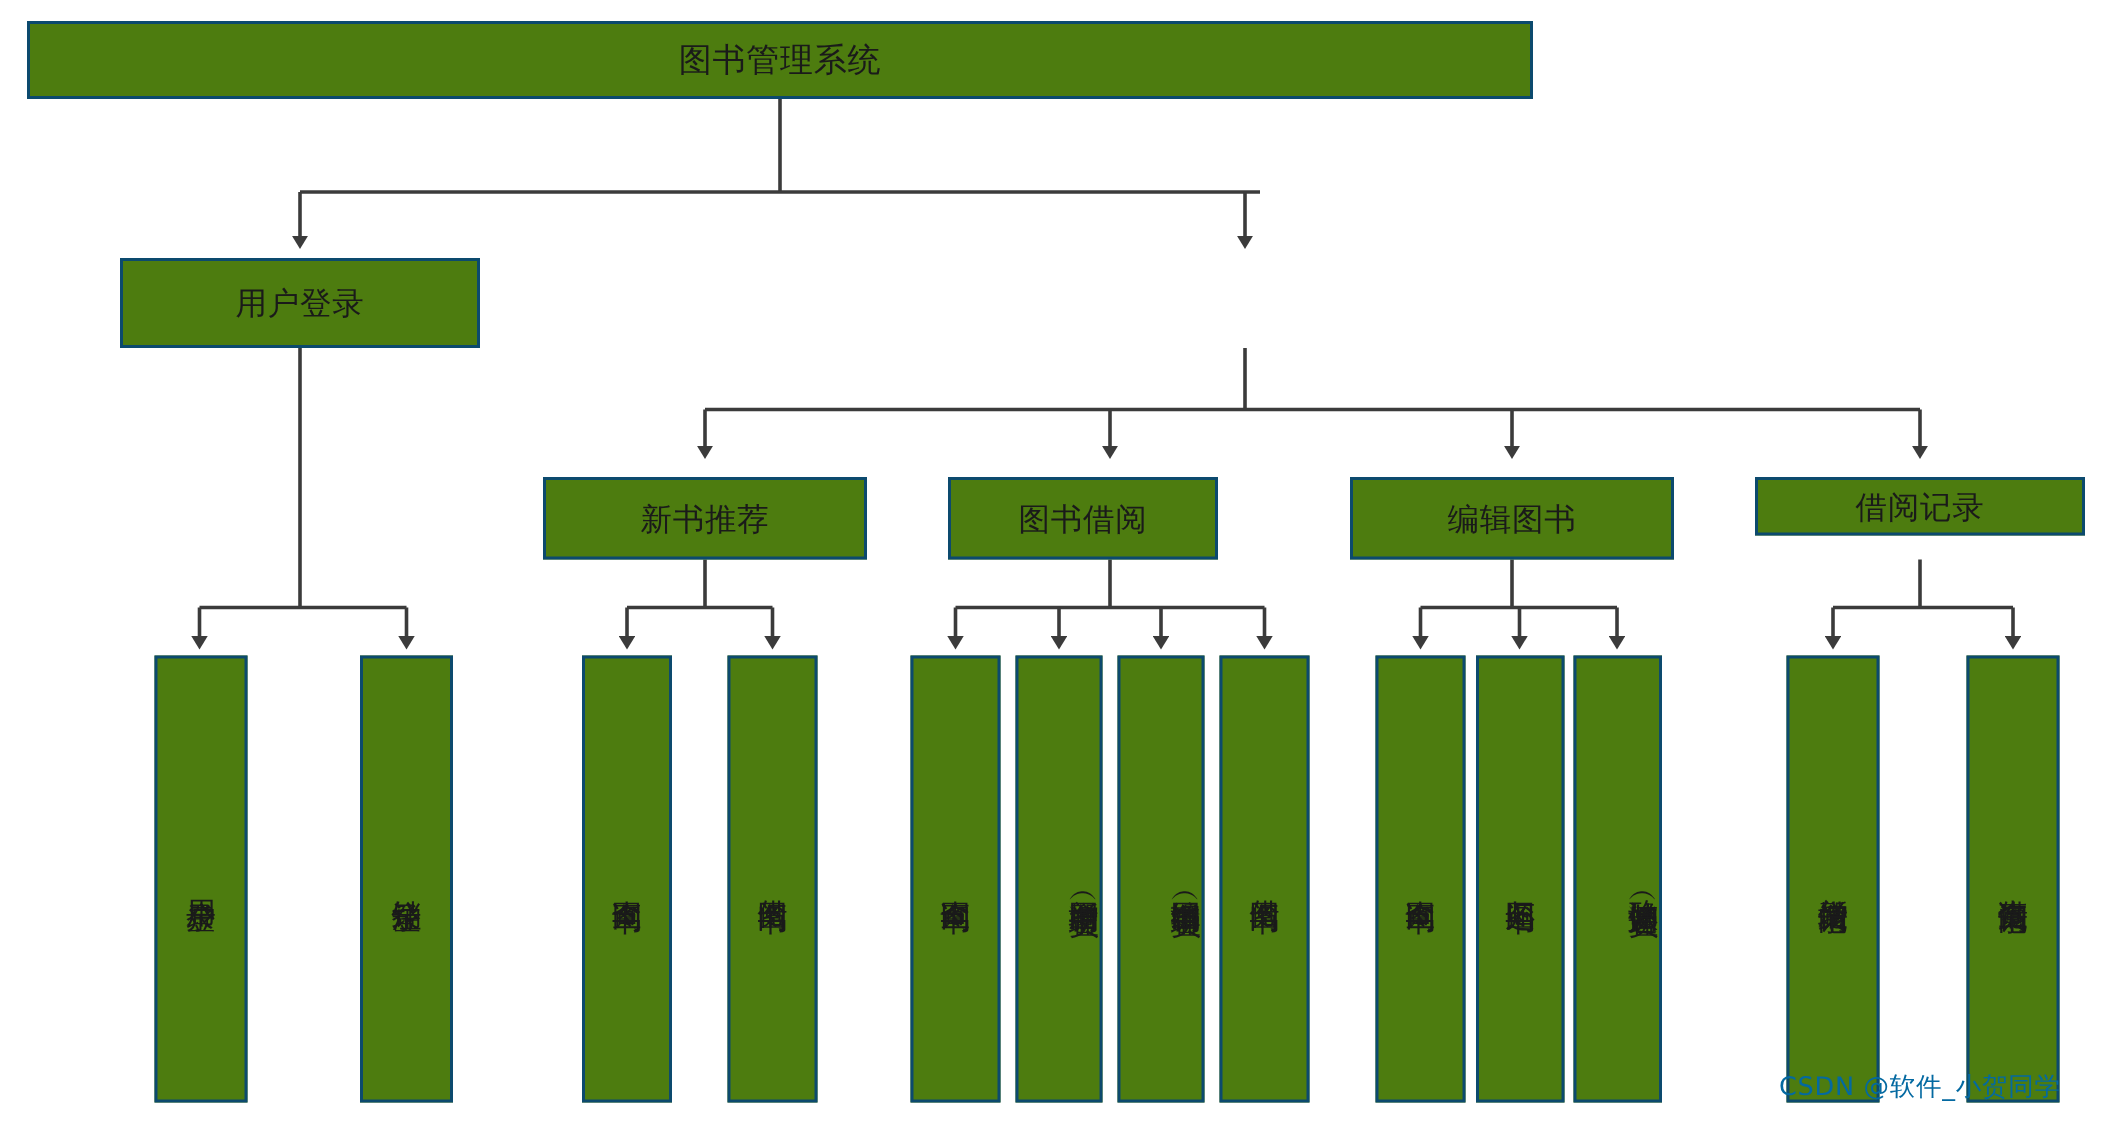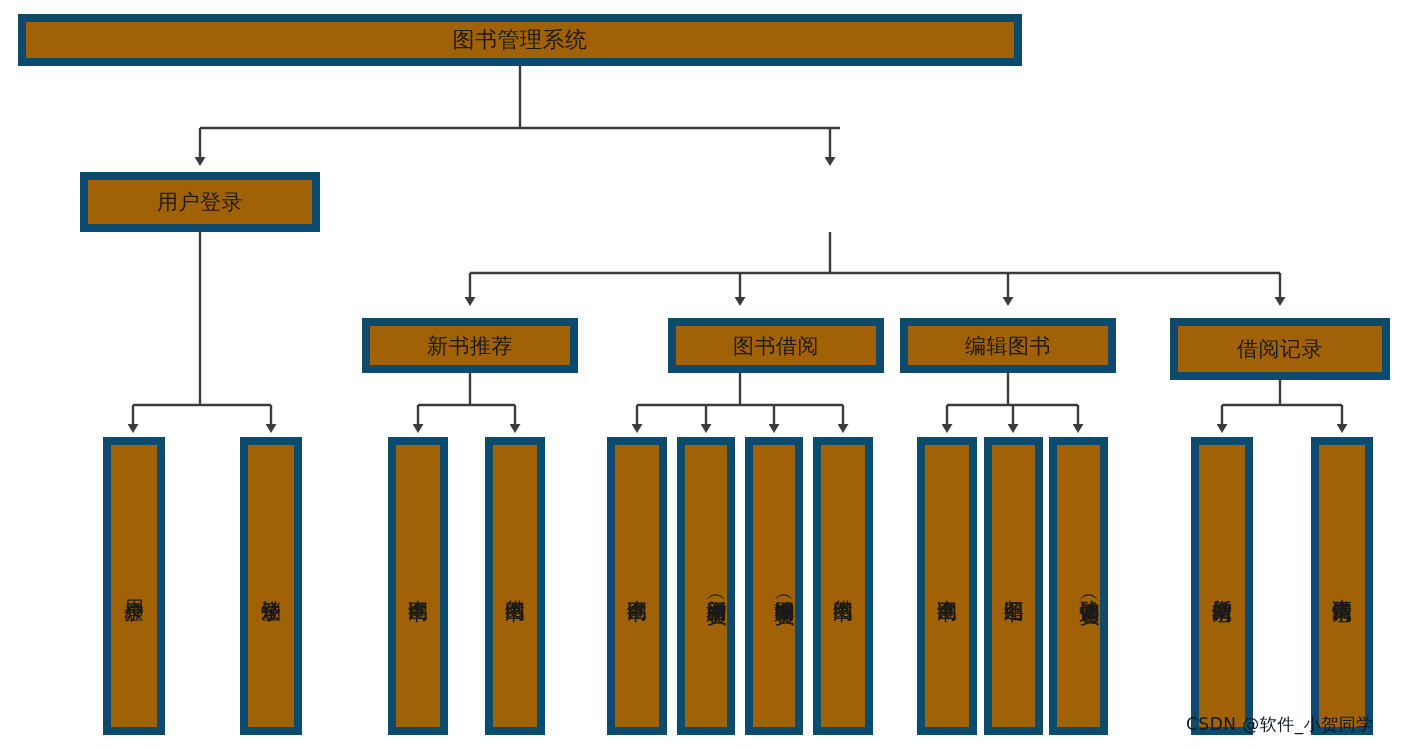--- a/index.html
+++ b/index.html
@@ -22,22 +22,22 @@
     position: absolute;
     left: 0;
     top: 0;
     width: 1405px;
     height: 747px;
     pointer-events: none;
   }
   .node {
     position: absolute;
     box-sizing: border-box;
-    border: 8px solid #0c4a6e;
-    background: #a16207;
+    border: 2px solid #0c4a6e;
+    background: #4d7c0f;
     display: flex;
     align-items: center;
     justify-content: center;
     color: #1a1a1a;
   }
   .node.horiz {
     font-size: 21px;
     letter-spacing: 0.5px;
   }
   .node.vert {
@@ -52,21 +52,21 @@
   }
   .node.vert.mid {
     align-items: center;
     padding-top: 0;
   }
   .node.root {
     font-size: 22px;
   }
   .watermark {
     position: absolute;
-    color: #0f172a;
+    color: #0369a1;
     font-size: 17px;
     white-space: nowrap;
     left: 1186px;
     top: 713px;
     letter-spacing: 0.5px;
   }
 </style>
 </head>
 <body>
 
@@ -120,23 +120,23 @@
       <path d="M1222,405 L1222,425" marker-end="url(#arrow)"></path>
       <path d="M1342,405 L1342,425" marker-end="url(#arrow)"></path>
     </g>
   </svg>
 
   <div class="node horiz root" style="left:18px;top:14px;width:1004px;height:52px;">图书管理系统</div>
 
   <div class="node horiz" style="left:80px;top:172px;width:240px;height:60px;">用户登录</div>
 
   <div class="node horiz" style="left:362px;top:318px;width:216px;height:55px;">新书推荐</div>
-  <div class="node horiz" style="left:668px;top:318px;width:216px;height:55px;">图书借阅</div>
+  <div class="node horiz" style="left:632px;top:318px;width:180px;height:55px;">图书借阅</div>
   <div class="node horiz" style="left:900px;top:318px;width:216px;height:55px;">编辑图书</div>
-  <div class="node horiz" style="left:1170px;top:318px;width:220px;height:62px;">借阅记录</div>
+  <div class="node horiz" style="left:1170px;top:318px;width:220px;height:39px;">借阅记录</div>
 
   <div class="node vert mid" style="left:103px;top:437px;width:62px;height:298px;">用户登录</div>
   <div class="node vert mid" style="left:240px;top:437px;width:62px;height:298px;">注销登录</div>
 
   <div class="node vert mid" style="left:388px;top:437px;width:60px;height:298px;">查询图书</div>
   <div class="node vert mid" style="left:485px;top:437px;width:60px;height:298px;">借阅图书</div>
 
   <div class="node vert mid" style="left:607px;top:437px;width:60px;height:298px;">查询图书</div>
   <div class="node vert" style="left:677px;top:437px;width:58px;height:298px;">新增图书（管理员）</div>
   <div class="node vert" style="left:745px;top:437px;width:58px;height:298px;">编辑图书（管理员）</div>

